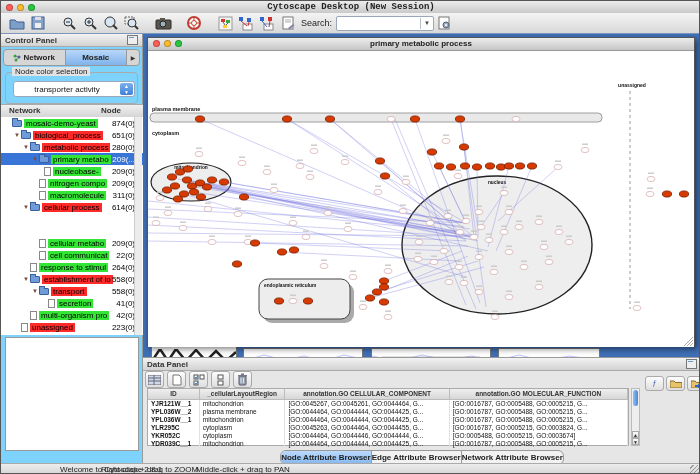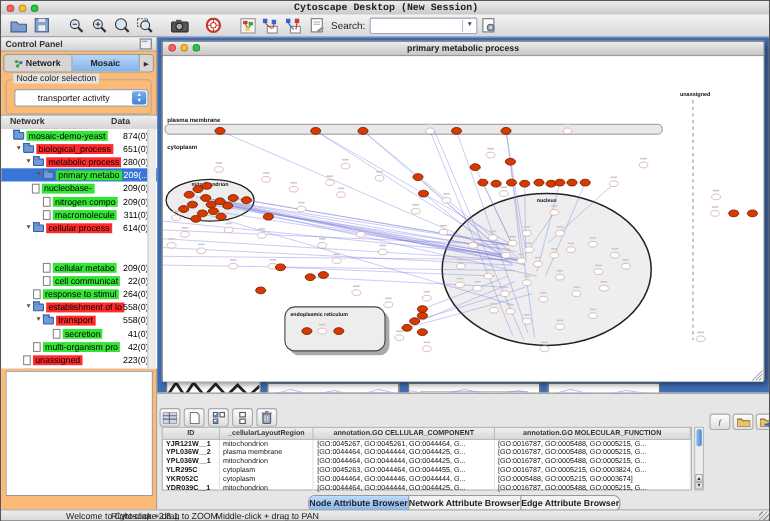--- a/index.html
+++ b/index.html
@@ -13,21 +13,21 @@
   .mac-title{position:absolute;left:0;right:0;top:1px;text-align:center;font-size:9px;font-weight:bold;color:#222;}
   
   .toolbar{position:absolute;left:0;top:12px;width:700px;height:21px;background:linear-gradient(#f4f4f4,#d8d8d8);border-bottom:1px solid #7d96bd;display:flex;align-items:center;padding-left:6px;box-sizing:border-box;}
   .tb-btn{width:20px;height:18px;display:flex;align-items:center;justify-content:center;margin-right:1px;border-radius:3px;}
   .tb-gap{width:10px;}
   .search-label{font-size:9px;color:#222;margin:0 4px 0 2px;}
   .search-combo{display:flex;align-items:center;width:96px;height:13px;background:#fff;border:1px solid #9aa7b8;border-radius:2px;}
   .search-combo input{flex:1;border:none;outline:none;font-size:8px;width:70px;height:10px;padding:0 2px;font-family:"Liberation Sans",sans-serif;background:transparent;}
   .combo-arrow{width:12px;height:11px;border-left:1px solid #b5bfcc;font-size:6px;color:#444;display:flex;align-items:center;justify-content:center;}
   
-  .control-panel{position:absolute;left:0;top:33px;width:142px;height:429px;background:#fdba74;border-right:1px solid #9a9a9a;box-sizing:border-box;}
+  .control-panel{position:absolute;left:0;top:33px;width:142px;height:429px;background:#7dd3fc;border-right:1px solid #9a9a9a;box-sizing:border-box;}
   .panel-titlebar{height:12px;background:linear-gradient(#f3f3f3,#d2d2d2);border-bottom:1px solid #aaa;font-size:8px;font-weight:bold;color:#333;display:flex;align-items:center;justify-content:space-between;padding:0 4px;}
   .float-ic{width:9px;height:8px;border:1px solid #777;background:#eee;position:relative;}
   .float-ic:before{content:"";position:absolute;left:1px;top:1px;width:5px;height:1px;background:#69c;}
   .cp-tabs{display:flex;align-items:center;margin:2px 2px 0 2px;height:15px;background:#d6d6d6;border:1px solid #999;border-radius:4px;overflow:hidden;}
   .cp-tab{flex:1;height:100%;display:flex;align-items:center;justify-content:center;font-size:8px;font-weight:bold;color:#222;gap:2px;}
   .cp-tab.sel{background:linear-gradient(#b8d7f8,#7fb3ec);}
   .cp-tab-sep{width:1px;height:100%;background:#999;}
   .cp-more{width:12px;text-align:center;font-size:6px;color:#333;}
   .groupbox{position:relative;margin:6px 4px 0 4px;border:1px solid #aaa;border-radius:4px;height:30px;}
   .groupbox .legend{position:absolute;top:-6px;left:6px;background:#e3e3e3;padding:0 3px;font-size:8px;color:#222;}
@@ -242,21 +242,21 @@
         <span class="cval">transporter activity</span>
         <span class="cstep">▲<br>▼</span>
       </div>
     </div>
     <div class="chkrow">
       <span class="chk">✓</span>
       <span class="chklbl">Select nodes</span>
     </div>
     <div class="tree-header">
       <span class="thn">Network</span>
-      <span class="thc">Data</span>
+      <span class="thc">Node</span>
     </div>
     <div class="tree-box" id="tree-rows">
         <div class="trow" style="padding-left: 3px;">
           <span class="exp"></span>
           <span class="fold"></span>
           <span class="tlbl hl-green">mosaic-demo-yeast</span>
           <span class="cnt">874(0)</span>
         </div>
         <div class="trow" style="padding-left: 12px;">
           <span class="exp">▼</span>
@@ -269,21 +269,21 @@
           <span class="fold"></span>
           <span class="tlbl hl-red">metabolic process</span>
           <span class="cnt">280(0)</span>
         </div>
         <div class="trow sel" style="padding-left: 30px;">
           <span class="exp">▼</span>
           <span class="fold"></span>
           <span class="tlbl hl-green">primary metabo</span>
           <span class="cnt">209(...</span>
         </div>
-        <div class="trow" style="padding-left: 20px;">
+        <div class="trow" style="padding-left: 35px;">
           <span class="exp"></span>
           <span class="leafi"></span>
           <span class="tlbl hl-green">nucleobase-</span>
           <span class="cnt">209(0)</span>
         </div>
         <div class="trow" style="padding-left: 30px;">
           <span class="exp"></span>
           <span class="leafi"></span>
           <span class="tlbl hl-green">nitrogen compo</span>
           <span class="cnt">209(0)</span>
@@ -640,20 +640,24 @@
           <ellipse cx="519" cy="143" rx="4.6" ry="3.1" fill="#d63a00" stroke="#7a1e00" stroke-width="0.8"></ellipse>
           <ellipse cx="536" cy="143" rx="4.6" ry="3.1" fill="#d63a00" stroke="#7a1e00" stroke-width="0.8"></ellipse>
           <line x1="536" y1="295" x2="545" y2="286" stroke="#aaa" stroke-width="1"></line>
           <line x1="539" y1="295" x2="545" y2="289" stroke="#aaa" stroke-width="1"></line>
           <line x1="542" y1="295" x2="545" y2="292" stroke="#aaa" stroke-width="1"></line>
         </svg>
     </div>
   </div>
 
   <div class="data-panel">
+    <div class="panel-titlebar">
+      <span>Data Panel</span>
+      <span class="float-ic"></span>
+    </div>
     <div class="dp-toolbar">
       <div class="dp-btn">
           <svg width="13" height="10">
             <rect x="0" y="0" width="13" height="10" fill="#cdd8e8" stroke="#667"></rect>
             <line x1="0" y1="3" x2="13" y2="3" stroke="#667"></line>
             <line x1="0" y1="6" x2="13" y2="6" stroke="#667"></line>
             <line x1="6" y1="0" x2="6" y2="10" stroke="#667"></line>
           </svg>
         </div>
       <div class="dp-btn">
@@ -745,22 +749,22 @@
       <div class="dp-side-btn">
           <svg width="12" height="9">
             <path d="M0,2 h4 l1.5,1.5 h6.5 v5.5 h-12 z" fill="#e8c36a" stroke="#8a6d2f"></path>
             <path d="M4,6 h3 v-1.5 l2.5,2.5 l-2.5,2.5 v-1.5 h-3 z" fill="#36c"></path>
           </svg>
         </div>
     </div>
     <div class="browser-tabs">
       <div class="btabs-group" id="btabs">
           <div class="btab sel">Node Attribute Browser</div>
+          <div class="btab">Edge Attribute Browser</div>
           <div class="btab">Network Attribute Browser</div>
-          <div class="btab">Edge Attribute Browser</div>
         </div>
     </div>
   </div>
 
   <div class="status-bar">
     <span class="st1">Welcome to Cytoscape 2.8.1</span>
     <span class="st2">Right-click + drag to ZOOM</span>
     <span class="st3">Middle-click + drag to PAN</span>
     <span class="grip"></span>
   </div>

